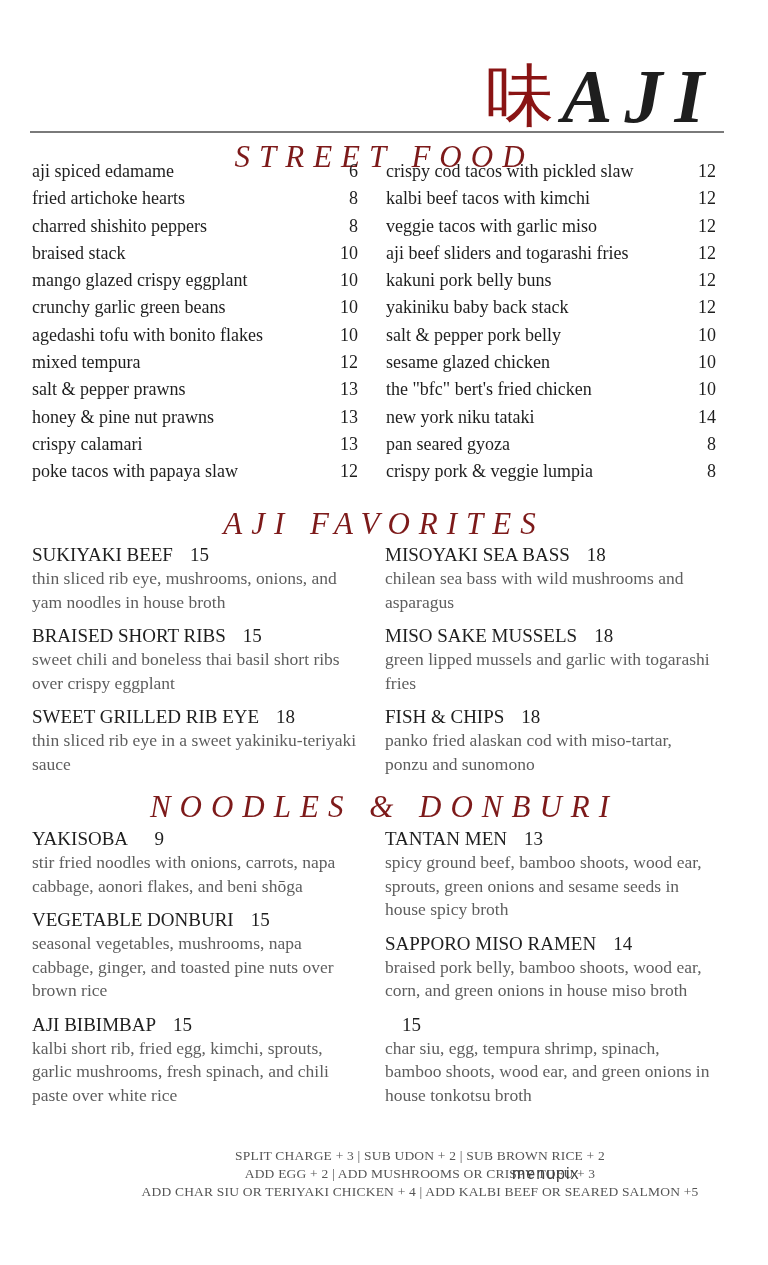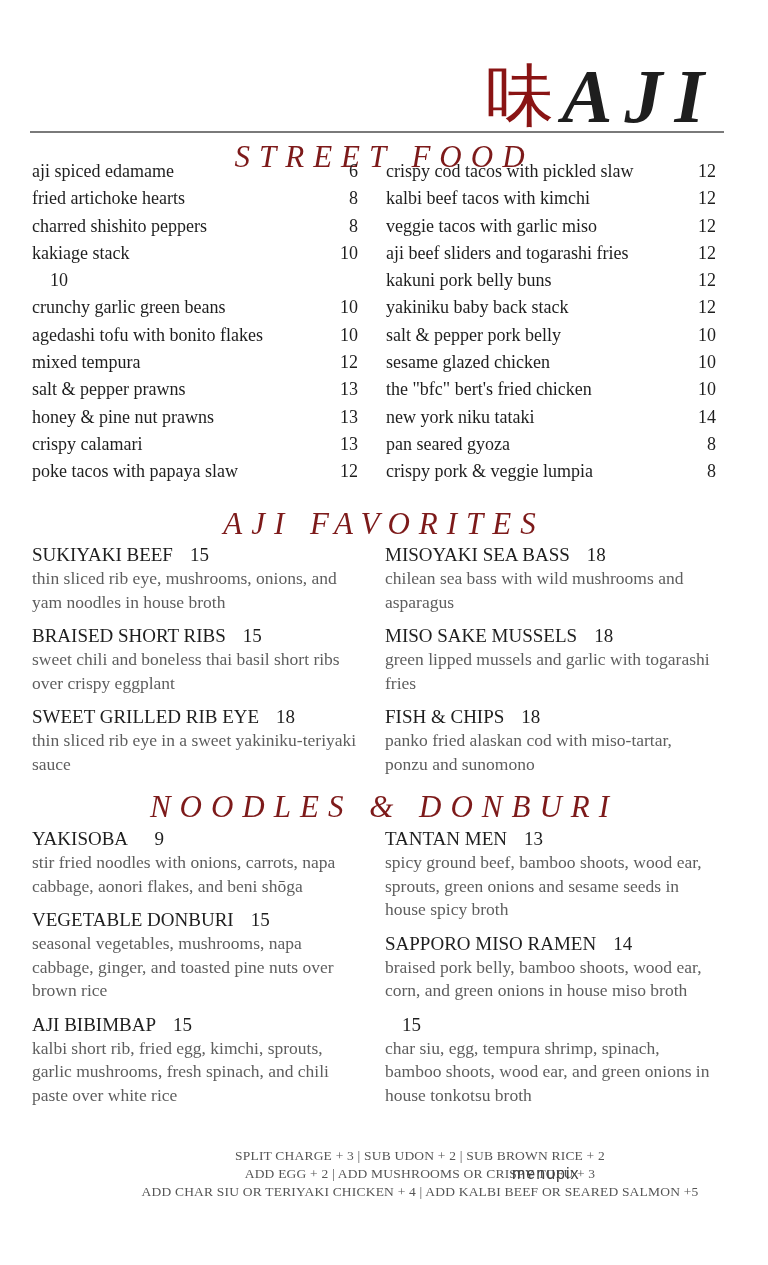--- a/index.html
+++ b/index.html
@@ -47,24 +47,25 @@
     </div>
   <div class="sf-row">
       <span>fried artichoke hearts</span>
       <span class="price">8</span>
     </div>
   <div class="sf-row">
       <span>charred shishito peppers</span>
       <span class="price">8</span>
     </div>
   <div class="sf-row">
-      <span>kakiage stack</span>
-      <span class="price">10</span>
-    </div>
-  <div class="sf-row">
+      <span>braised stack</span>
+      <span class="price">10</span>
+    </div>
+  <div class="sf-row">
+      <span>mango glazed crispy eggplant</span>
       <span class="price">10</span>
     </div>
   <div class="sf-row">
       <span>crunchy garlic green beans</span>
       <span class="price">10</span>
     </div>
   <div class="sf-row">
       <span>agedashi tofu with bonito flakes</span>
       <span class="price">10</span>
     </div>

